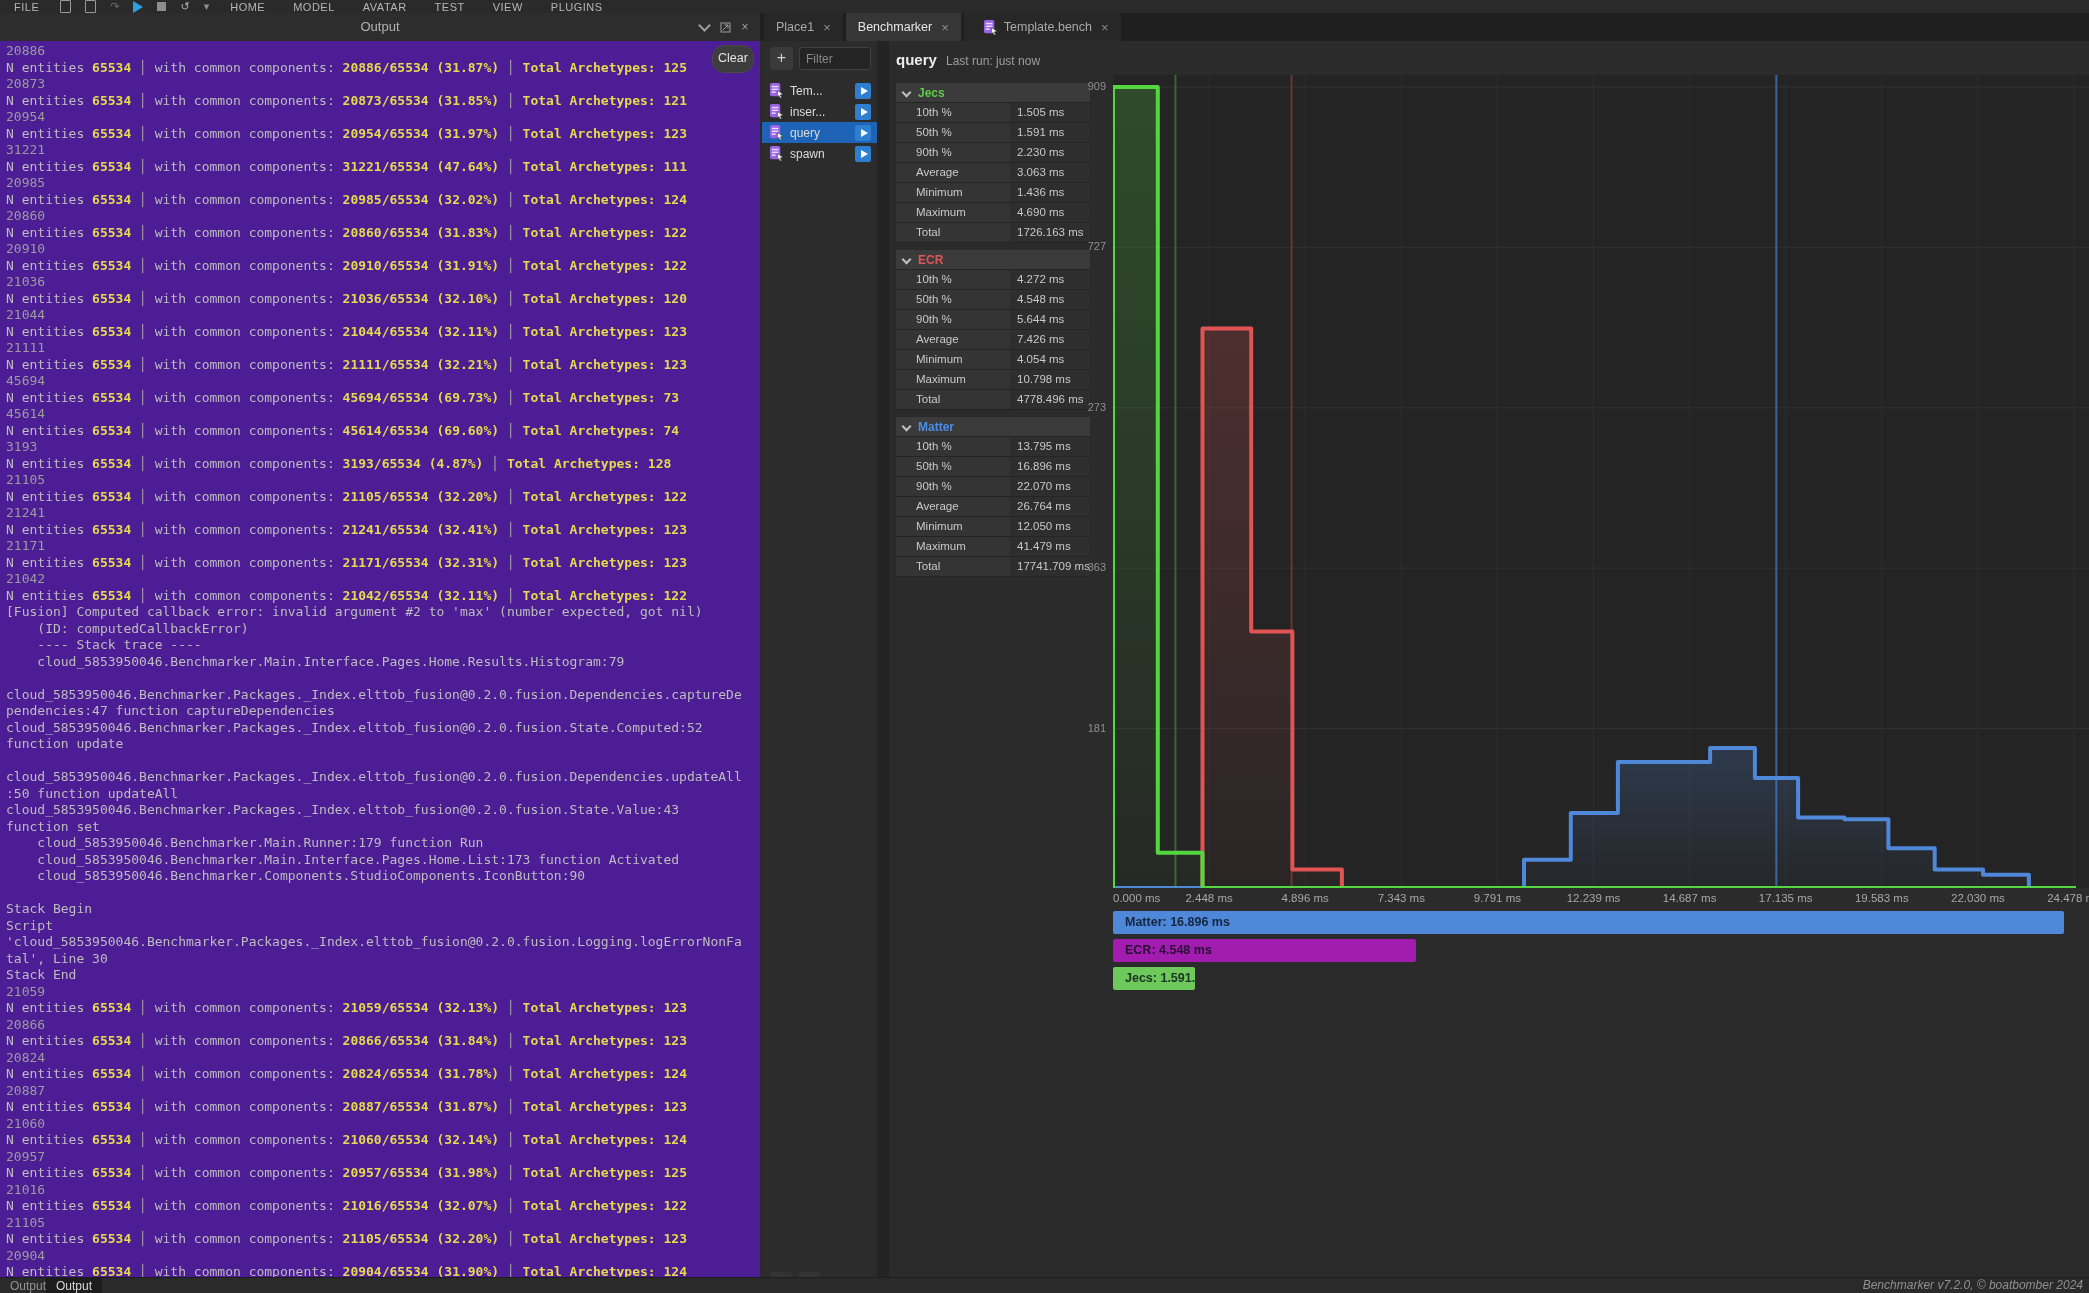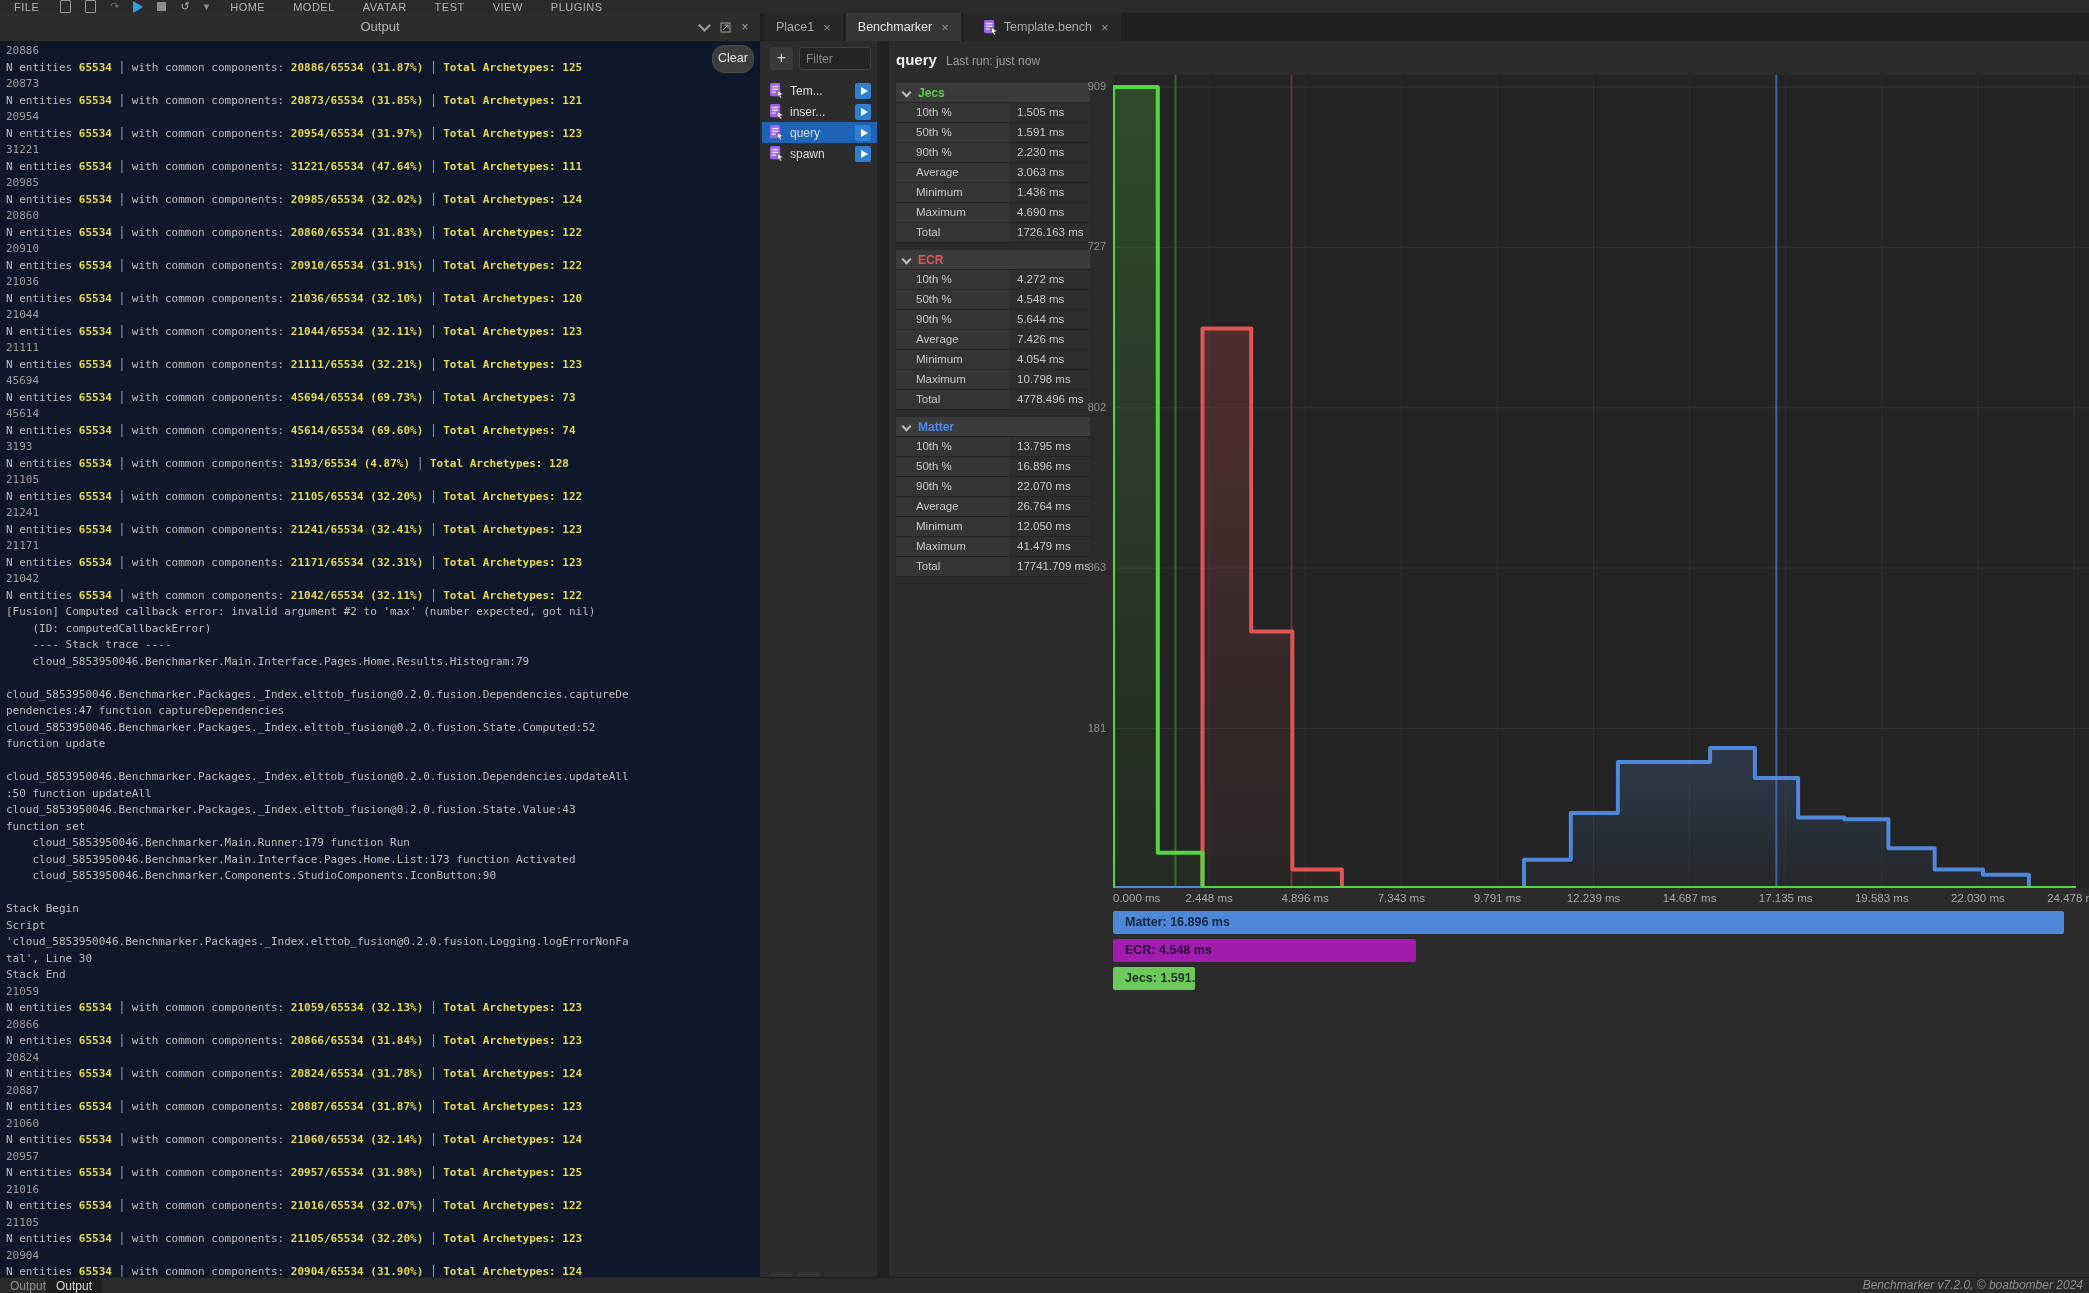--- a/index.html
+++ b/index.html
@@ -21,22 +21,22 @@
   .hdr-ic{position:absolute;top:6px;width:16px;height:16px;color:#9f9f9f;font-size:12px;
           display:flex;align-items:center;justify-content:center;cursor:default;}
   .chev{width:7px;height:7px;border-right:2px solid #9f9f9f;border-bottom:2px solid #9f9f9f;transform:rotate(45deg);margin-top:-3px;}
   #tabbar{position:absolute;left:764px;top:0;height:28px;display:flex;text-align:center;}
   .tab{height:28px;display:flex;align-items:center;padding:0 12px;background:#272727;
        color:#a9a9a9;font-size:12.5px;margin-right:3px;}
   .tab.active{background:#363636;color:#e6e6e6;}
   .tab .x{margin-left:9px;color:#8e8e8e;font-size:13px;}
   .tab .sicon{margin-right:6px;}
   
-  #console{left:0;top:41px;width:760px;height:1236px;background:#0f172a;overflow:hidden;
-           font-family:"DejaVu Sans Mono",monospace;font-size:11px;line-height:16.5px;
+  #console{left:0;top:41px;width:760px;height:1236px;background:#4c1d95;overflow:hidden;
+           font-family:"DejaVu Sans Mono",monospace;font-size:13px;line-height:16.5px;
            padding:2px 0 0 6px;box-sizing:border-box;}
   .cline{white-space:pre;height:16.5px;}
   .gray{color:#bdbdbd;} .dim{color:#9c9c9c;} .yel{color:#e5d94e;font-weight:bold;}
   .div{color:#a8a8a8;}
   #clear-btn{left:712px;top:45px;width:40px;height:26px;background:#3d3d3d;border:1px solid #4a4a4a;
              border-radius:12px;color:#e3e3e3;font-size:12.5px;text-align:center;line-height:25px;}
   
   #strip{left:762px;top:41px;width:115px;height:1236px;background:#2c2c2c;}
   #scrollband{left:877px;top:41px;width:12px;height:1236px;background:#232323;}
   #plus-btn{left:770px;top:47px;width:23px;height:23px;background:#3a3a3a;border-radius:3px;
@@ -418,21 +418,21 @@
     <path d="M0,813L89.5,813.0L89.5,253.4L138.2,253.4L138.2,556.6L179.4,556.6L179.4,794.5L228.9,794.5L228.9,813.0L961,813.0L961,813Z" fill="url(#g0)" stroke="none"></path>
     <path d="M0,813L89.5,813.0L89.5,253.4L138.2,253.4L138.2,556.6L179.4,556.6L179.4,794.5L228.9,794.5L228.9,813.0L961,813.0" fill="none" stroke="#e05454" stroke-width="4" stroke-linejoin="round" stroke-linecap="square"></path>
     <path d="M0,813L411.0,813.0L411.0,784.8L457.8,784.8L457.8,738.1L504.9,738.1L504.9,687.0L597.1,687.0L597.1,672.9L641.9,672.9L641.9,702.9L685.1,702.9L685.1,742.5L731.4,742.5L731.4,744.3L775.4,744.3L775.4,773.3L821.7,773.3L821.7,794.5L870.0,794.5L870.0,799.8L915.9,799.8L915.9,813.0L961,813.0L961,813Z" fill="url(#g1)" stroke="none"></path>
     <path d="M0,813L411.0,813.0L411.0,784.8L457.8,784.8L457.8,738.1L504.9,738.1L504.9,687.0L597.1,687.0L597.1,672.9L641.9,672.9L641.9,702.9L685.1,702.9L685.1,742.5L731.4,742.5L731.4,744.3L775.4,744.3L775.4,773.3L821.7,773.3L821.7,794.5L870.0,794.5L870.0,799.8L915.9,799.8L915.9,813.0L961,813.0" fill="none" stroke="#4f87d9" stroke-width="4" stroke-linejoin="round" stroke-linecap="square"></path>
     <path d="M0,813L0.0,813.0L0.0,12.0L44.8,12.0L44.8,777.8L89.5,777.8L89.5,813.0L961,813.0L961,813Z" fill="url(#g2)" stroke="none"></path>
     <path d="M0,813L0.0,813.0L0.0,12.0L44.8,12.0L44.8,777.8L89.5,777.8L89.5,813.0L961,813.0" fill="none" stroke="#53d63f" stroke-width="4" stroke-linejoin="round" stroke-linecap="square"></path>
   </svg>
 <div id="ylabels">
     <span class="ylab" style="top: 80px;">909</span>
     <span class="ylab" style="top: 240.376px;">727</span>
-    <span class="ylab" style="top: 400.752px;">802</span>
+    <span class="ylab" style="top: 400.752px;">273</span>
     <span class="ylab" style="top: 561.129px;">363</span>
     <span class="ylab" style="top: 721.505px;">181</span>
   </div>
 <div id="xlabels">
     <span class="xlab" style="left: 1113px;">0.000 ms</span>
     <span class="xlab" style="left: 1209.1px; transform: translateX(-50%);">2.448 ms</span>
     <span class="xlab" style="left: 1305.2px; transform: translateX(-50%);">4.896 ms</span>
     <span class="xlab" style="left: 1401.3px; transform: translateX(-50%);">7.343 ms</span>
     <span class="xlab" style="left: 1497.4px; transform: translateX(-50%);">9.791 ms</span>
     <span class="xlab" style="left: 1593.5px; transform: translateX(-50%);">12.239 ms</span>

